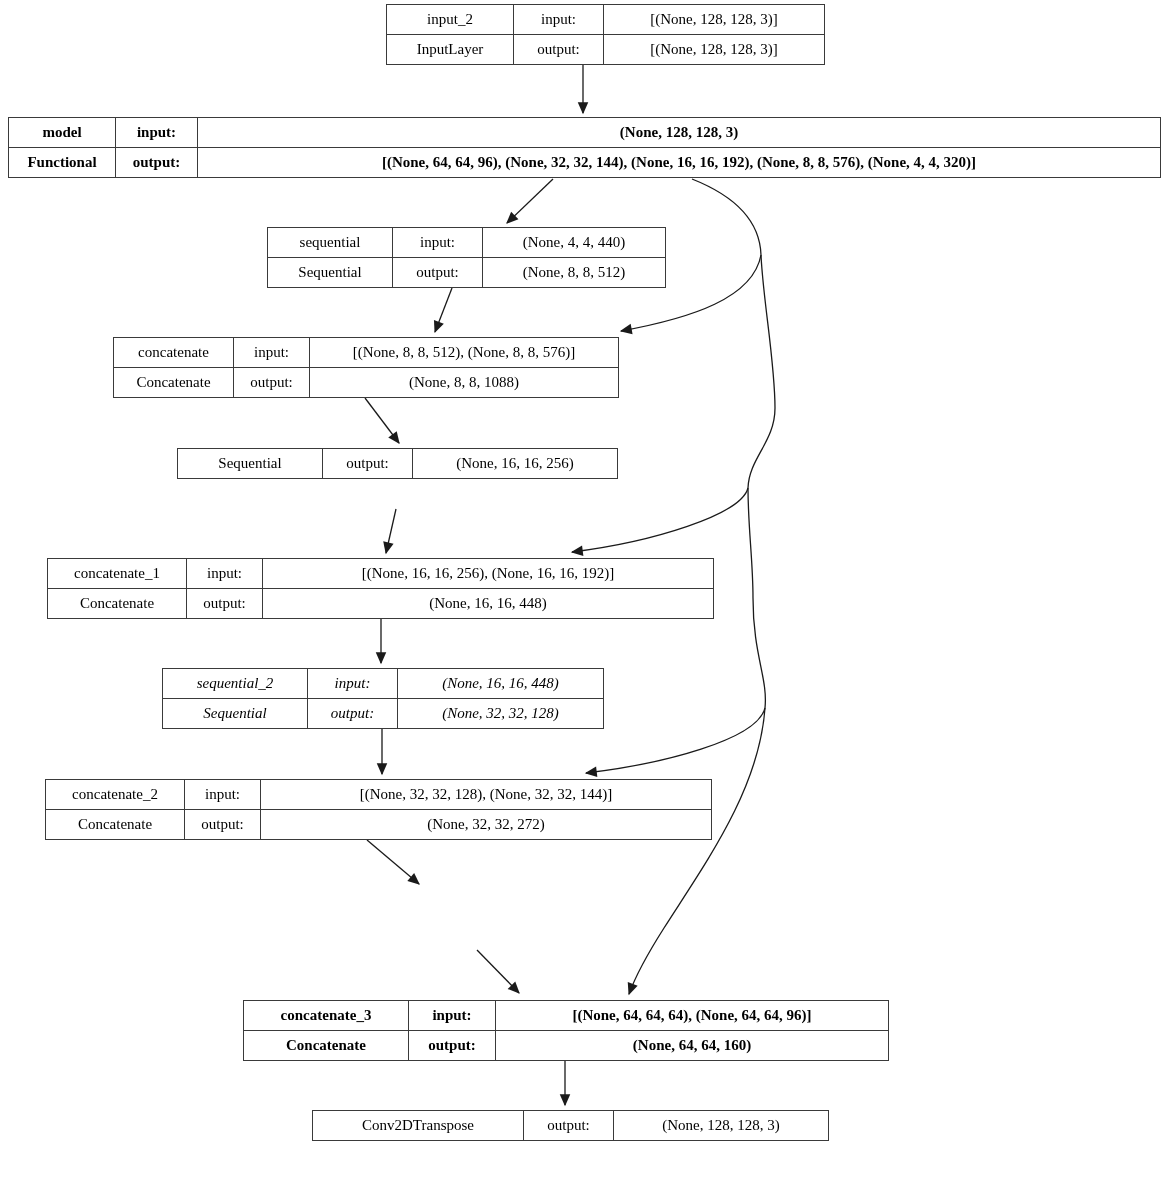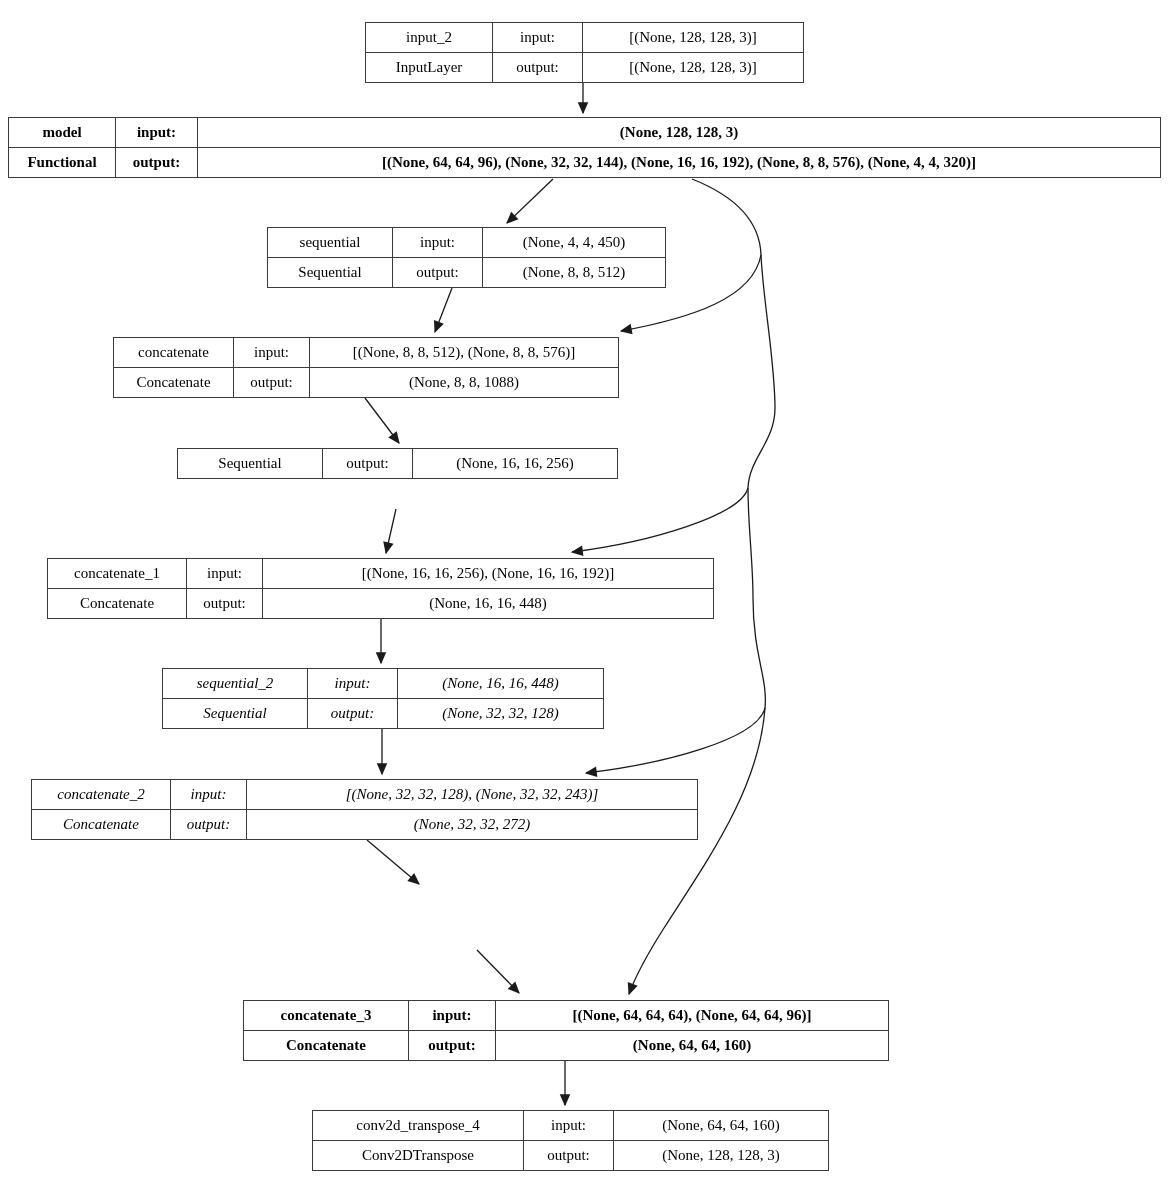--- a/index.html
+++ b/index.html
@@ -33,21 +33,21 @@
     <path class="edge" marker-end="url(#arw)" d="M452,288 L435,332"></path>
     <path class="edge" marker-end="url(#arw)" d="M365,398 L399,443"></path>
     <path class="edge" marker-end="url(#arw)" d="M396,509 L386,553"></path>
     <path class="edge" marker-end="url(#arw)" d="M381,619 L381,663"></path>
     <path class="edge" marker-end="url(#arw)" d="M382,729 L382,774"></path>
     <path class="edge" marker-end="url(#arw)" d="M367,840 L419,884"></path>
     <path class="edge" marker-end="url(#arw)" d="M477,950 L519,993"></path>
     <path class="edge" marker-end="url(#arw)" d="M565,1061 L565,1105"></path>
   </svg>
 
-  <table class="node" style="left:365px;top:4px;width:438px;margin-top:18px;">
+  <table class="node" style="left:386px;top:4px;width:438px;">
     <colgroup>
         <col style="width:127px">
         <col style="width:90px">
         <col style="width:221px">
       </colgroup>
     <tbody>
         <tr>
       <td>input_2</td>
       <td>input:</td>
       <td>[(None, 128, 128, 3)]</td>
@@ -83,21 +83,21 @@
   <table class="node" style="left:267px;top:227px;width:398px;">
     <colgroup>
         <col style="width:125px">
         <col style="width:90px">
         <col style="width:183px">
       </colgroup>
     <tbody>
         <tr>
       <td>sequential</td>
       <td>input:</td>
-      <td>(None, 4, 4, 450)</td>
+      <td>(None, 4, 4, 440)</td>
     </tr>
     <tr>
       <td>Sequential</td>
       <td>output:</td>
       <td>(None, 8, 8, 512)</td>
     </tr>
   </tbody>
     </table>
 
   <table class="node" style="left:113px;top:337px;width:505px;">
@@ -168,31 +168,31 @@
       <td>(None, 16, 16, 448)</td>
     </tr>
     <tr>
       <td>Sequential</td>
       <td>output:</td>
       <td>(None, 32, 32, 128)</td>
     </tr>
   </tbody>
     </table>
 
-  <table class="node" style="left:31px;top:779px;width:666px;font-style:italic;">
+  <table class="node" style="left:45px;top:779px;width:666px;">
     <colgroup>
         <col style="width:139px">
         <col style="width:76px">
         <col style="width:451px">
       </colgroup>
     <tbody>
         <tr>
       <td>concatenate_2</td>
       <td>input:</td>
-      <td>[(None, 32, 32, 128), (None, 32, 32, 243)]</td>
+      <td>[(None, 32, 32, 128), (None, 32, 32, 144)]</td>
     </tr>
     <tr>
       <td>Concatenate</td>
       <td>output:</td>
       <td>(None, 32, 32, 272)</td>
     </tr>
   </tbody>
     </table>
 
 
@@ -216,25 +216,20 @@
   </tbody>
     </table>
 
   <table class="node" style="left:312px;top:1110px;width:516px;">
     <colgroup>
         <col style="width:211px">
         <col style="width:90px">
         <col style="width:215px">
       </colgroup>
     <tbody>
-        <tr>
-      <td>conv2d_transpose_4</td>
-      <td>input:</td>
-      <td>(None, 64, 64, 160)</td>
-    </tr>
     <tr>
       <td>Conv2DTranspose</td>
       <td>output:</td>
       <td>(None, 128, 128, 3)</td>
     </tr>
   </tbody>
     </table>
 
 </div>
 

